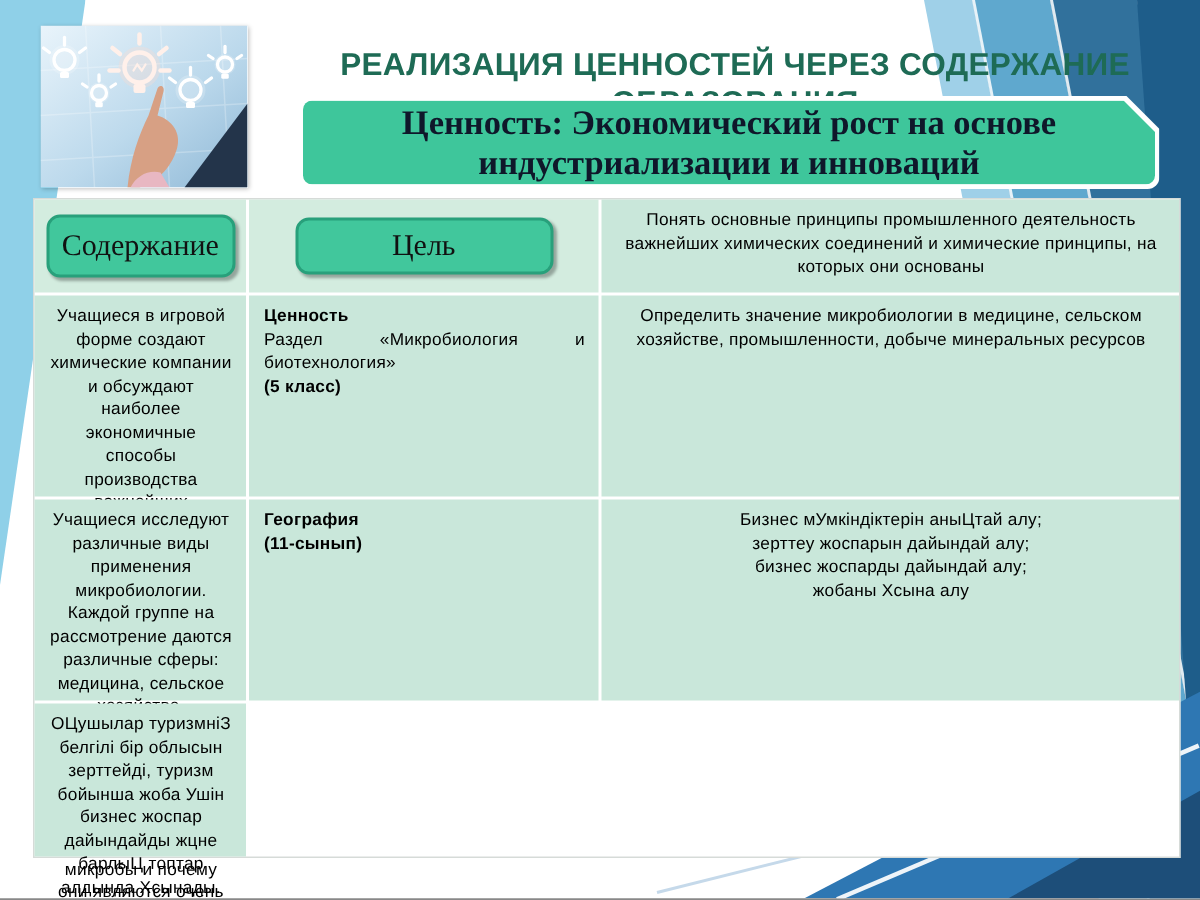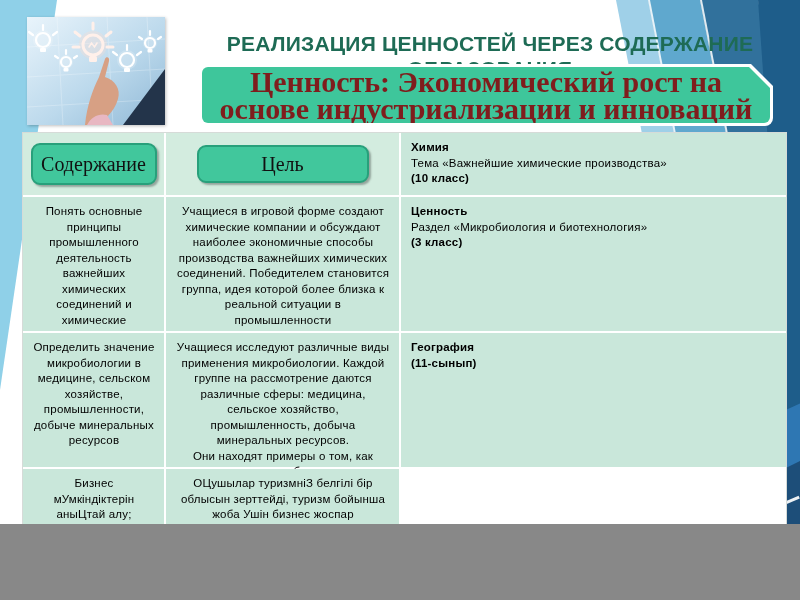--- a/index.html
+++ b/index.html
@@ -1,18 +1,18 @@
 <!DOCTYPE html>
 <html><head>
 <meta charset="utf-8">
 <style>
   * { margin:0; padding:0; box-sizing:border-box; }
   body { background:#888; }
   .slide {
-    position:relative; width:800px; height:524px; overflow:hidden;
+    position:relative; width:800px; height:599px; overflow:hidden;
     background:#ffffff; font-family:"Liberation Sans", sans-serif;
   }
   
   .stripe-left {
     position:absolute; inset:0; z-index:1; background:#8fd0e8;
     clip-path:polygon(0 0, 57px 0, 0 390px);
   }
   .band { position:absolute; top:0; height:600px; z-index:1; transform-origin:0 0; }
   .band-light  { left:616px; width:32px; background:#9fd0e8; transform:skewX(11deg); }
   .band-medium { left:648px; width:52px; background:#5fa8ce; transform:skewX(11deg); border-left:2px solid rgba(255,255,255,.85); }
@@ -41,22 +41,22 @@
   
   .banner {
     position:absolute; left:199px; top:64px; width:574px; height:62px; z-index:5;
     background:#ffffff; border-radius:8px;
     clip-path:polygon(0 0, calc(100% - 22px) 0, 100% 22px, 100% 100%, 0 100%);
   }
   .banner-inner {
     position:absolute; inset:3px; background:#3ec69b; border-radius:6px;
     clip-path:polygon(0 0, calc(100% - 21px) 0, 100% 21px, 100% 100%, 0 100%);
     display:flex; align-items:center; justify-content:center; text-align:center;
-    font-family:"Liberation Serif", serif; font-weight:bold; font-size:30px;
-    line-height:27px; color:#7f1d1d; padding:0 16px;
+    font-family:"Liberation Serif", serif; font-weight:bold; font-size:23px;
+    line-height:27px; color:#0f172a; padding:0 16px;
   }
   
   .table {
     position:absolute; left:22px; top:132px; z-index:4;
     display:grid; grid-template-columns:141px 233px 385px;
     grid-template-rows:62px 134px 134px 102px; gap:2px;
     background:#ffffff; border:1px solid #d6dbd8;
   }
   .th { background:#d3ecdf; display:flex; align-items:center; justify-content:center; }
   .hbtn {
@@ -175,32 +175,27 @@
       <div class="hbtn hbtn1">
         <span>Содержание</span>
       </div>
     </div>
     <div class="th">
       <div class="hbtn hbtn2">
         <span>Цель</span>
       </div>
     </div>
 
-    <div class="td">
-      <div class="b">Химия</div>
-      <div class="just">Тема «Важнейшие химические производства»</div>
-      <div class="b">(10 класс)</div>
-    </div>
     <div class="td just pre">Понять основные принципы промышленного деятельность важнейших химических соединений и химические принципы, на которых они основаны</div>
     <div class="td just pre">Учащиеся в игровой форме создают химические компании и обсуждают наиболее экономичные способы производства важнейших химических соединений. Победителем становится группа, идея которой более близка к реальной ситуации в промышленности</div>
 
     <div class="td">
       <div class="b">Ценность</div>
       <div class="just">Раздел «Микробиология и биотехнология»</div>
-      <div class="b">(3 класс)</div>
+      <div class="b">(5 класс)</div>
     </div>
     <div class="td just pre">Определить значение микробиологии в медицине, сельском хозяйстве, промышленности, добыче минеральных ресурсов</div>
     <div class="td just pre">Учащиеся исследуют различные виды применения микробиологии. Каждой группе на рассмотрение даются различные сферы: медицина, сельское хозяйство, промышленность, добыча минеральных ресурсов.
 Они находят примеры о том, как используются микробы и почему они являются очень важными. Каждая группа создает презентацию и докладывает о результатах классу</div>
 
     <div class="td">
       <div class="b">География</div>
       <div class="b">(11-сынып)</div>
     </div>
     <div class="td pre">Бизнес мУмкіндіктерін аныЦтай алу;

